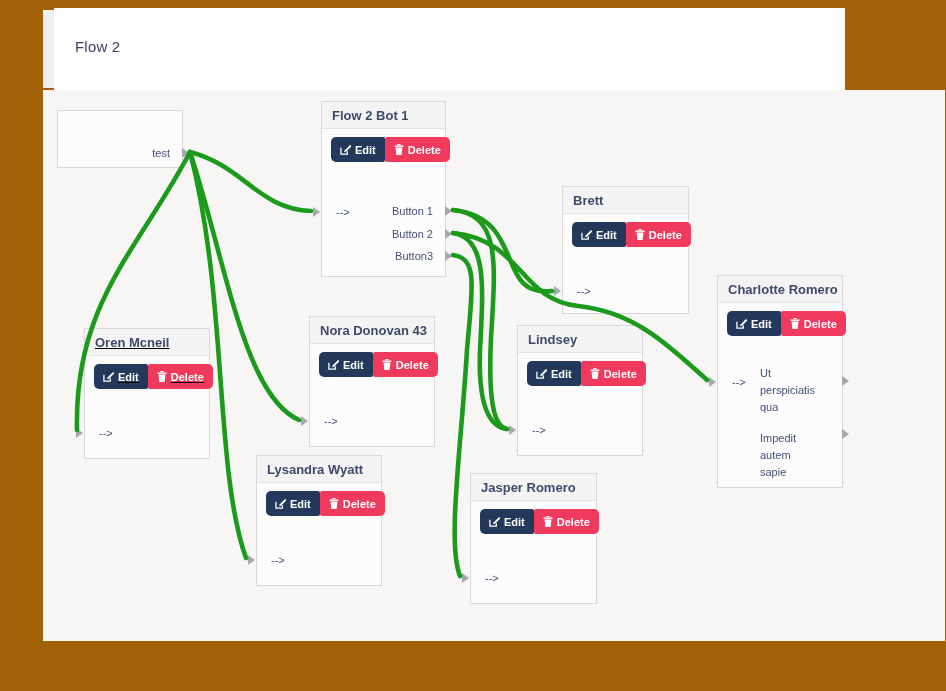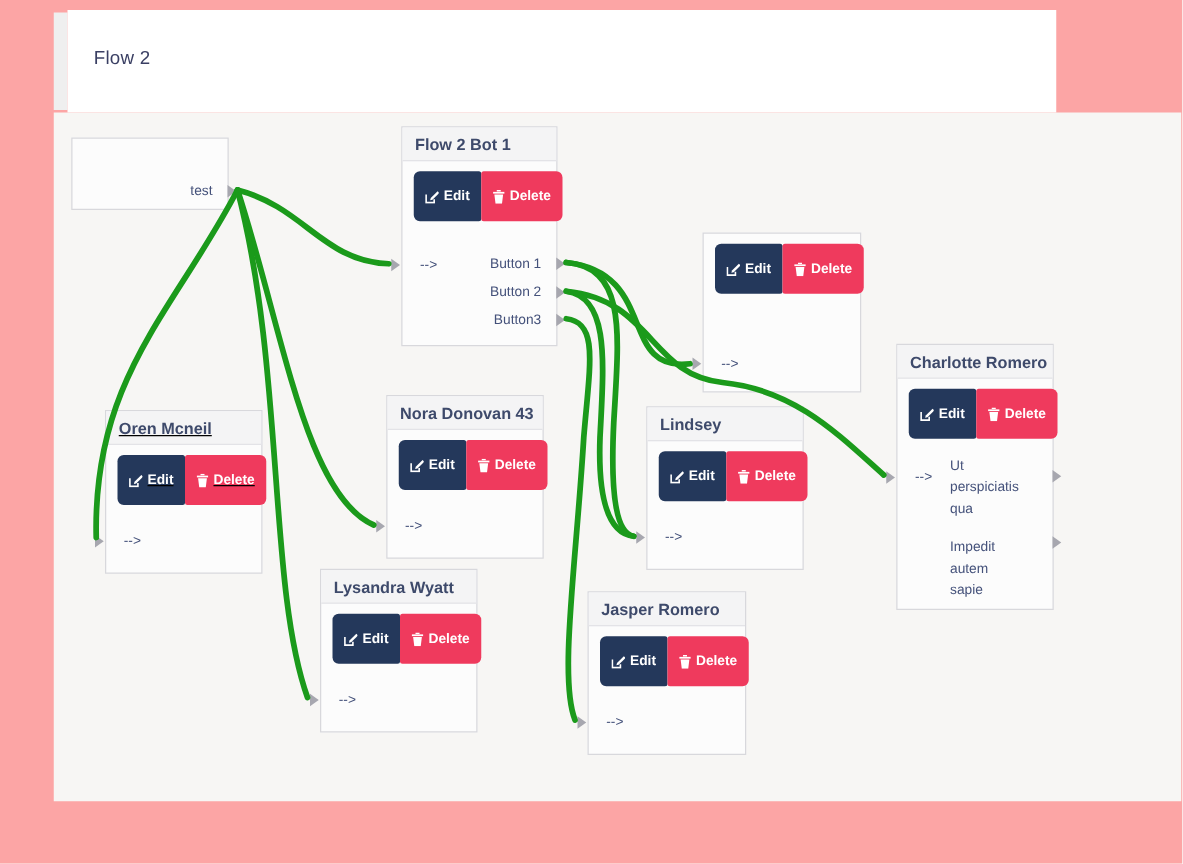--- a/index.html
+++ b/index.html
@@ -1,32 +1,32 @@
 <!DOCTYPE html>
 <html><head>
 <meta charset="utf-8">
 <style>
   * { margin:0; padding:0; box-sizing:border-box; }
   html,body { background:#ffffff; font-family:"Liberation Sans","DejaVu Sans",sans-serif; }
-  .page { position:relative; width:946px; height:691px; background:#fca5a5; overflow:hidden; }
+  .page { position:relative; width:946px; height:691px; background:#a16207; overflow:hidden; }
 
   .left-sliver { position:absolute; left:43px; top:10px; width:11px; height:78px; background:#efefef; }
   .header-panel { position:absolute; left:54px; top:8px; width:791px; height:82px; background:#ffffff; }
   .page-title { position:absolute; left:21px; top:30px; font-size:15px; color:#3a3f63; letter-spacing:.2px; }
 
   .canvas { position:absolute; left:43px; top:90px; width:902px; height:551px; background:#f7f6f4; }
 
   .edges { position:absolute; left:0; top:0; width:946px; height:691px; pointer-events:none; z-index:5; }
   .edges path { fill:none; stroke:#1b9a1b; stroke-width:4.6; stroke-linecap:round; }
 
   .node { position:absolute; background:#fcfcfc; border:1px solid #d8d8dc; z-index:3; }
   .node-header { height:27px; background:#f4f4f5; border-bottom:1px solid #e3e3e7; display:flex; align-items:center; padding:0 10px; }
   .node-title { font-size:13px; font-weight:bold; color:#3e4a6b; white-space:nowrap; }
   .btn-row { display:flex; margin:8px 0 0 9px; }
-  .btn { display:flex; align-items:center; gap:4px; height:40px; padding:0 9px; font-size:11px; font-weight:bold; color:#ffffff; border:none; cursor:pointer; }
+  .btn { display:flex; align-items:center; gap:4px; height:25px; padding:0 9px; font-size:11px; font-weight:bold; color:#ffffff; border:none; cursor:pointer; }
   .btn svg { display:block; }
   .btn-edit { background:#24385b; border-radius:5px 2px 2px 5px; }
   .btn-delete { background:#ef3a5d; border-radius:2px 5px 5px 2px; }
 
   .port-label { position:absolute; font-size:11px; color:#44517a; line-height:14px; white-space:nowrap; }
   .port-label.in { left:14px; }
   .port-label.out { right:12px; }
   .port-label.block { white-space:pre-line; width:72px; right:10px; line-height:17px; }
 
   .tri { position:absolute; width:0; height:0; border-top:5px solid transparent; border-bottom:5px solid transparent; border-left:7px solid #a7a7af; }
@@ -76,20 +76,23 @@
     <div class="port-label in" style="top:103px;">--&gt;</div>
     <div class="port-label out" style="top:102px;">Button 1</div>
     <div class="tri out" style="top:104px;"></div>
     <div class="port-label out" style="top:125px;">Button 2</div>
     <div class="tri out" style="top:127px;"></div>
     <div class="port-label out" style="top:147px;">Button3</div>
     <div class="tri out" style="top:149px;"></div>
   </div>
 
   <div class="node" style="left:562px;top:186px;width:127px;height:128px;">
+    <div class="node-header">
+      <span class="node-title">Brett</span>
+    </div>
     <div class="btn-row">
       <button class="btn btn-edit">
         <svg width="11" height="11" viewBox="0 0 12 12">
             <path d="M1 4v7h7V8" stroke="#fff" stroke-width="1.4" fill="none"></path>
             <path d="M5 7 11 1l1.5 1.5L6.5 8.5 4.5 9z" fill="#fff"></path>
           </svg>
         <span>Edit</span>
       </button>
       <button class="btn btn-delete">
         <svg width="10" height="11" viewBox="0 0 10 11">

